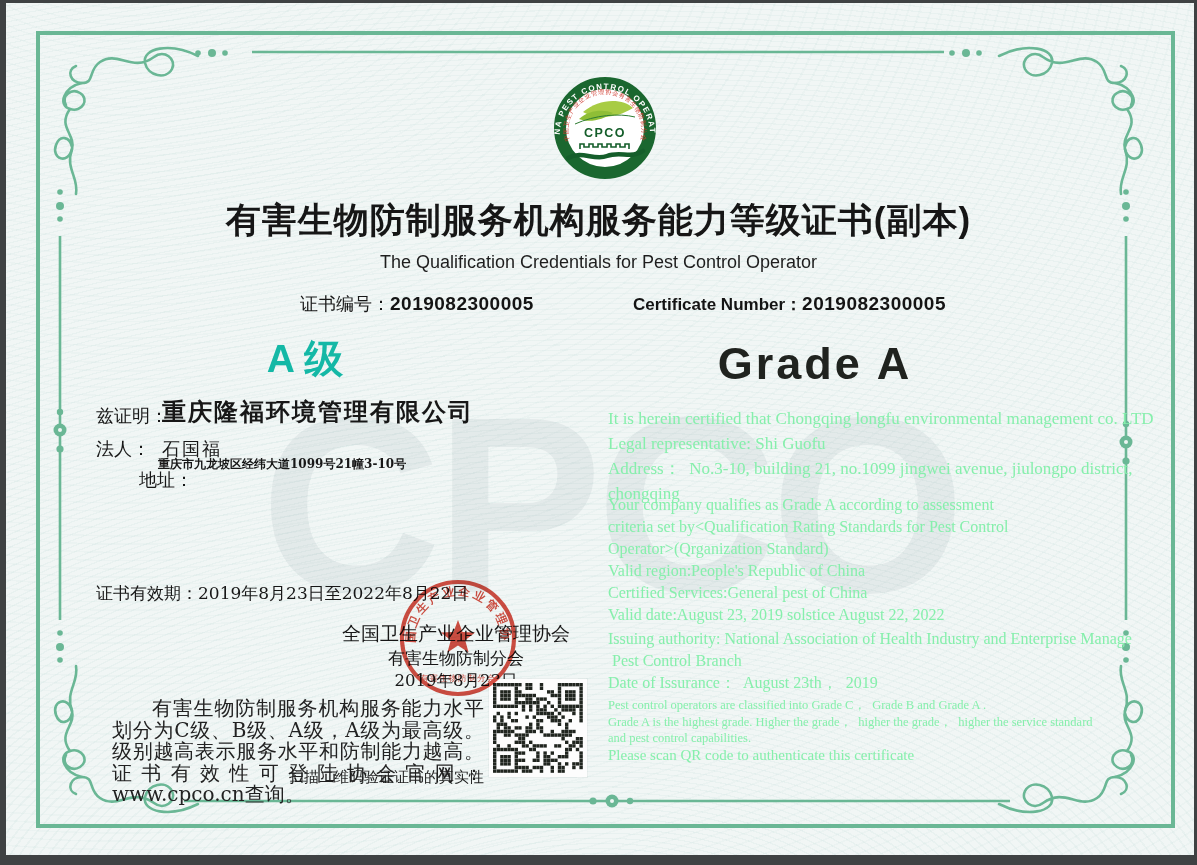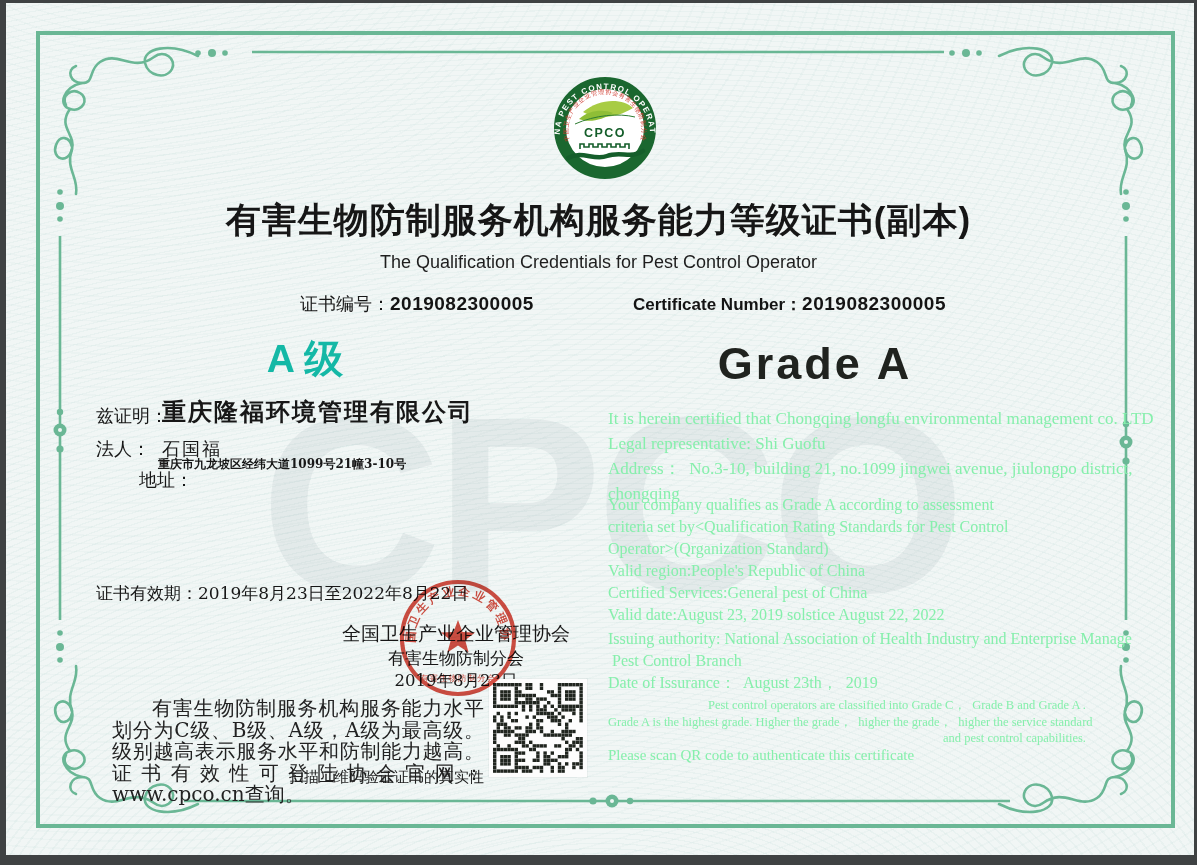--- a/index.html
+++ b/index.html
@@ -21,21 +21,21 @@
   .certno-en{left:633px;top:293px;font-size:17px;}
   .num{font-weight:600;font-size:19px;color:#141414;letter-spacing:.5px;font-family:"Liberation Sans",sans-serif;}
   .grade-cn{left:95px;top:332px;width:420px;text-align:center;font-size:39px;font-weight:700;color:#14b8a6;}
   .grade-en{left:600px;top:338px;width:430px;text-align:center;font-size:45px;font-weight:600;color:#20231f;letter-spacing:3px;}
   .lbl{font-size:18px;}
   .statement{left:96px;width:482px;top:506px;font-size:17px;line-height:1.58;text-indent:2em;}
   .issuer{width:360px;left:276px;text-align:center;}
   .r-line{white-space:pre;}
   .footer-cn{left:112px;width:372px;top:698px;font-size:20px;line-height:21.5px;text-indent:2em;text-align:justify;color:#222;}
   .qr-cap-cn{left:112px;width:372px;top:768px;text-align:right;font-size:15px;color:#1d1d1d;}
-  .footer-en{left:608px;width:478px;top:697px;font-size:12.5px;line-height:16.5px;text-align:right;}
+  .footer-en{left:608px;width:478px;top:697px;font-size:12.5px;line-height:16.5px;}
   .qr-cap-en{left:608px;top:747px;font-size:15px;}
   .watermark{left:240px;top:330px;width:740px;height:350px;display:flex;align-items:center;justify-content:center;
     font-size:250px;font-weight:700;letter-spacing:-6px;color:rgba(122,140,146,0.11);font-family:"Liberation Sans",sans-serif;}
   .qr-box{left:489px;top:679px;width:98px;height:98px;background:#fdfdfd;box-shadow:0 0 0 1px rgba(0,0,0,0.03);}
   .qr-box svg{position:absolute;left:4px;top:4px;}
   .seal{left:396px;top:576px;mix-blend-mode:multiply;opacity:.9;}
 </style>
 </head>
 <body>
 

